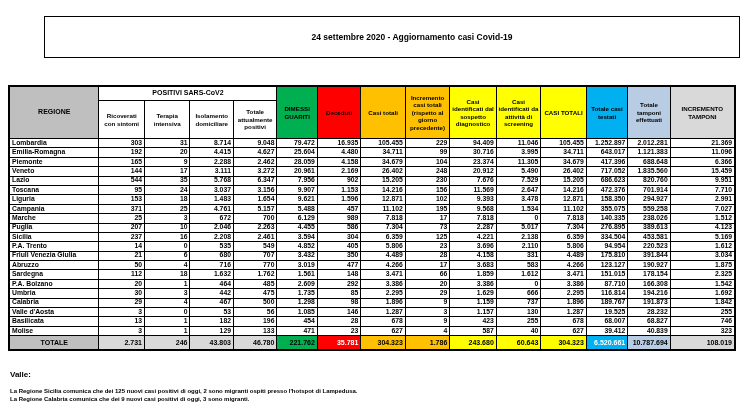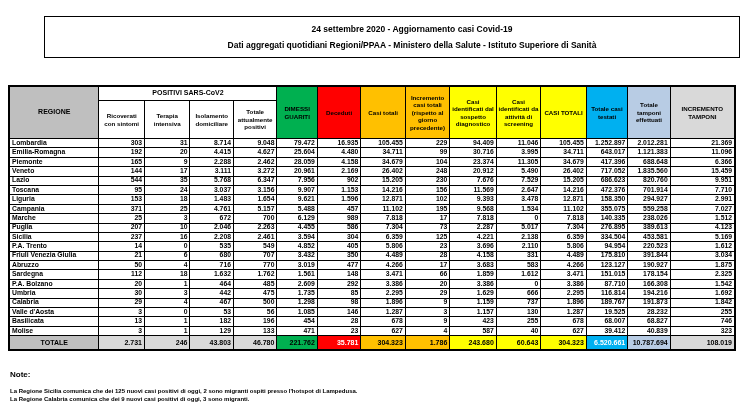--- a/index.html
+++ b/index.html
@@ -43,21 +43,20 @@
   .white-txt{color:#ffffff;}
   .notes{position:absolute;left:10px;top:370px;width:720px;}
   .notes-heading{font-size:8px;margin-bottom:9px;}
   .note-line{font-size:6px;line-height:7.5px;}
 </style>
 </head>
 <body>
 
 <div class="title-box">
   <div>24 settembre 2020 - Aggiornamento casi Covid-19</div>
-  <div>Dati aggregati quotidiani Regioni/PPAA - Ministero della Salute - Istituto Superiore di Sanità</div>
 </div>
 
 <table>
   <colgroup>
     <col style="width:89px">
       <col style="width:45px">
       <col style="width:45px">
       <col style="width:43px">
     <col style="width:43px">
       <col style="width:40px">
@@ -465,16 +464,16 @@
         <td class="num h-yellow">60.643</td>
         <td class="num h-yellow">304.323</td>
         <td class="num h-cyan white-txt">6.520.661</td>
         <td class="num h-lblue">10.787.694</td>
         <td class="num t-gray-l">108.019</td>
       </tr>
     </tbody>
 </table>
 
 <div class="notes">
-  <div class="notes-heading">Note:</div>
+  <div class="notes-heading">Valle:</div>
   <div class="note-line">La Regione Sicilia comunica che dei 125 nuovi casi positivi di oggi, 2 sono migranti ospiti presso l'hotspot di Lampedusa.</div>
   <div class="note-line">La Regione Calabria comunica che dei 9 nuovi casi positivi di oggi, 3 sono migranti.</div>
 </div>
 
 </body></html>

